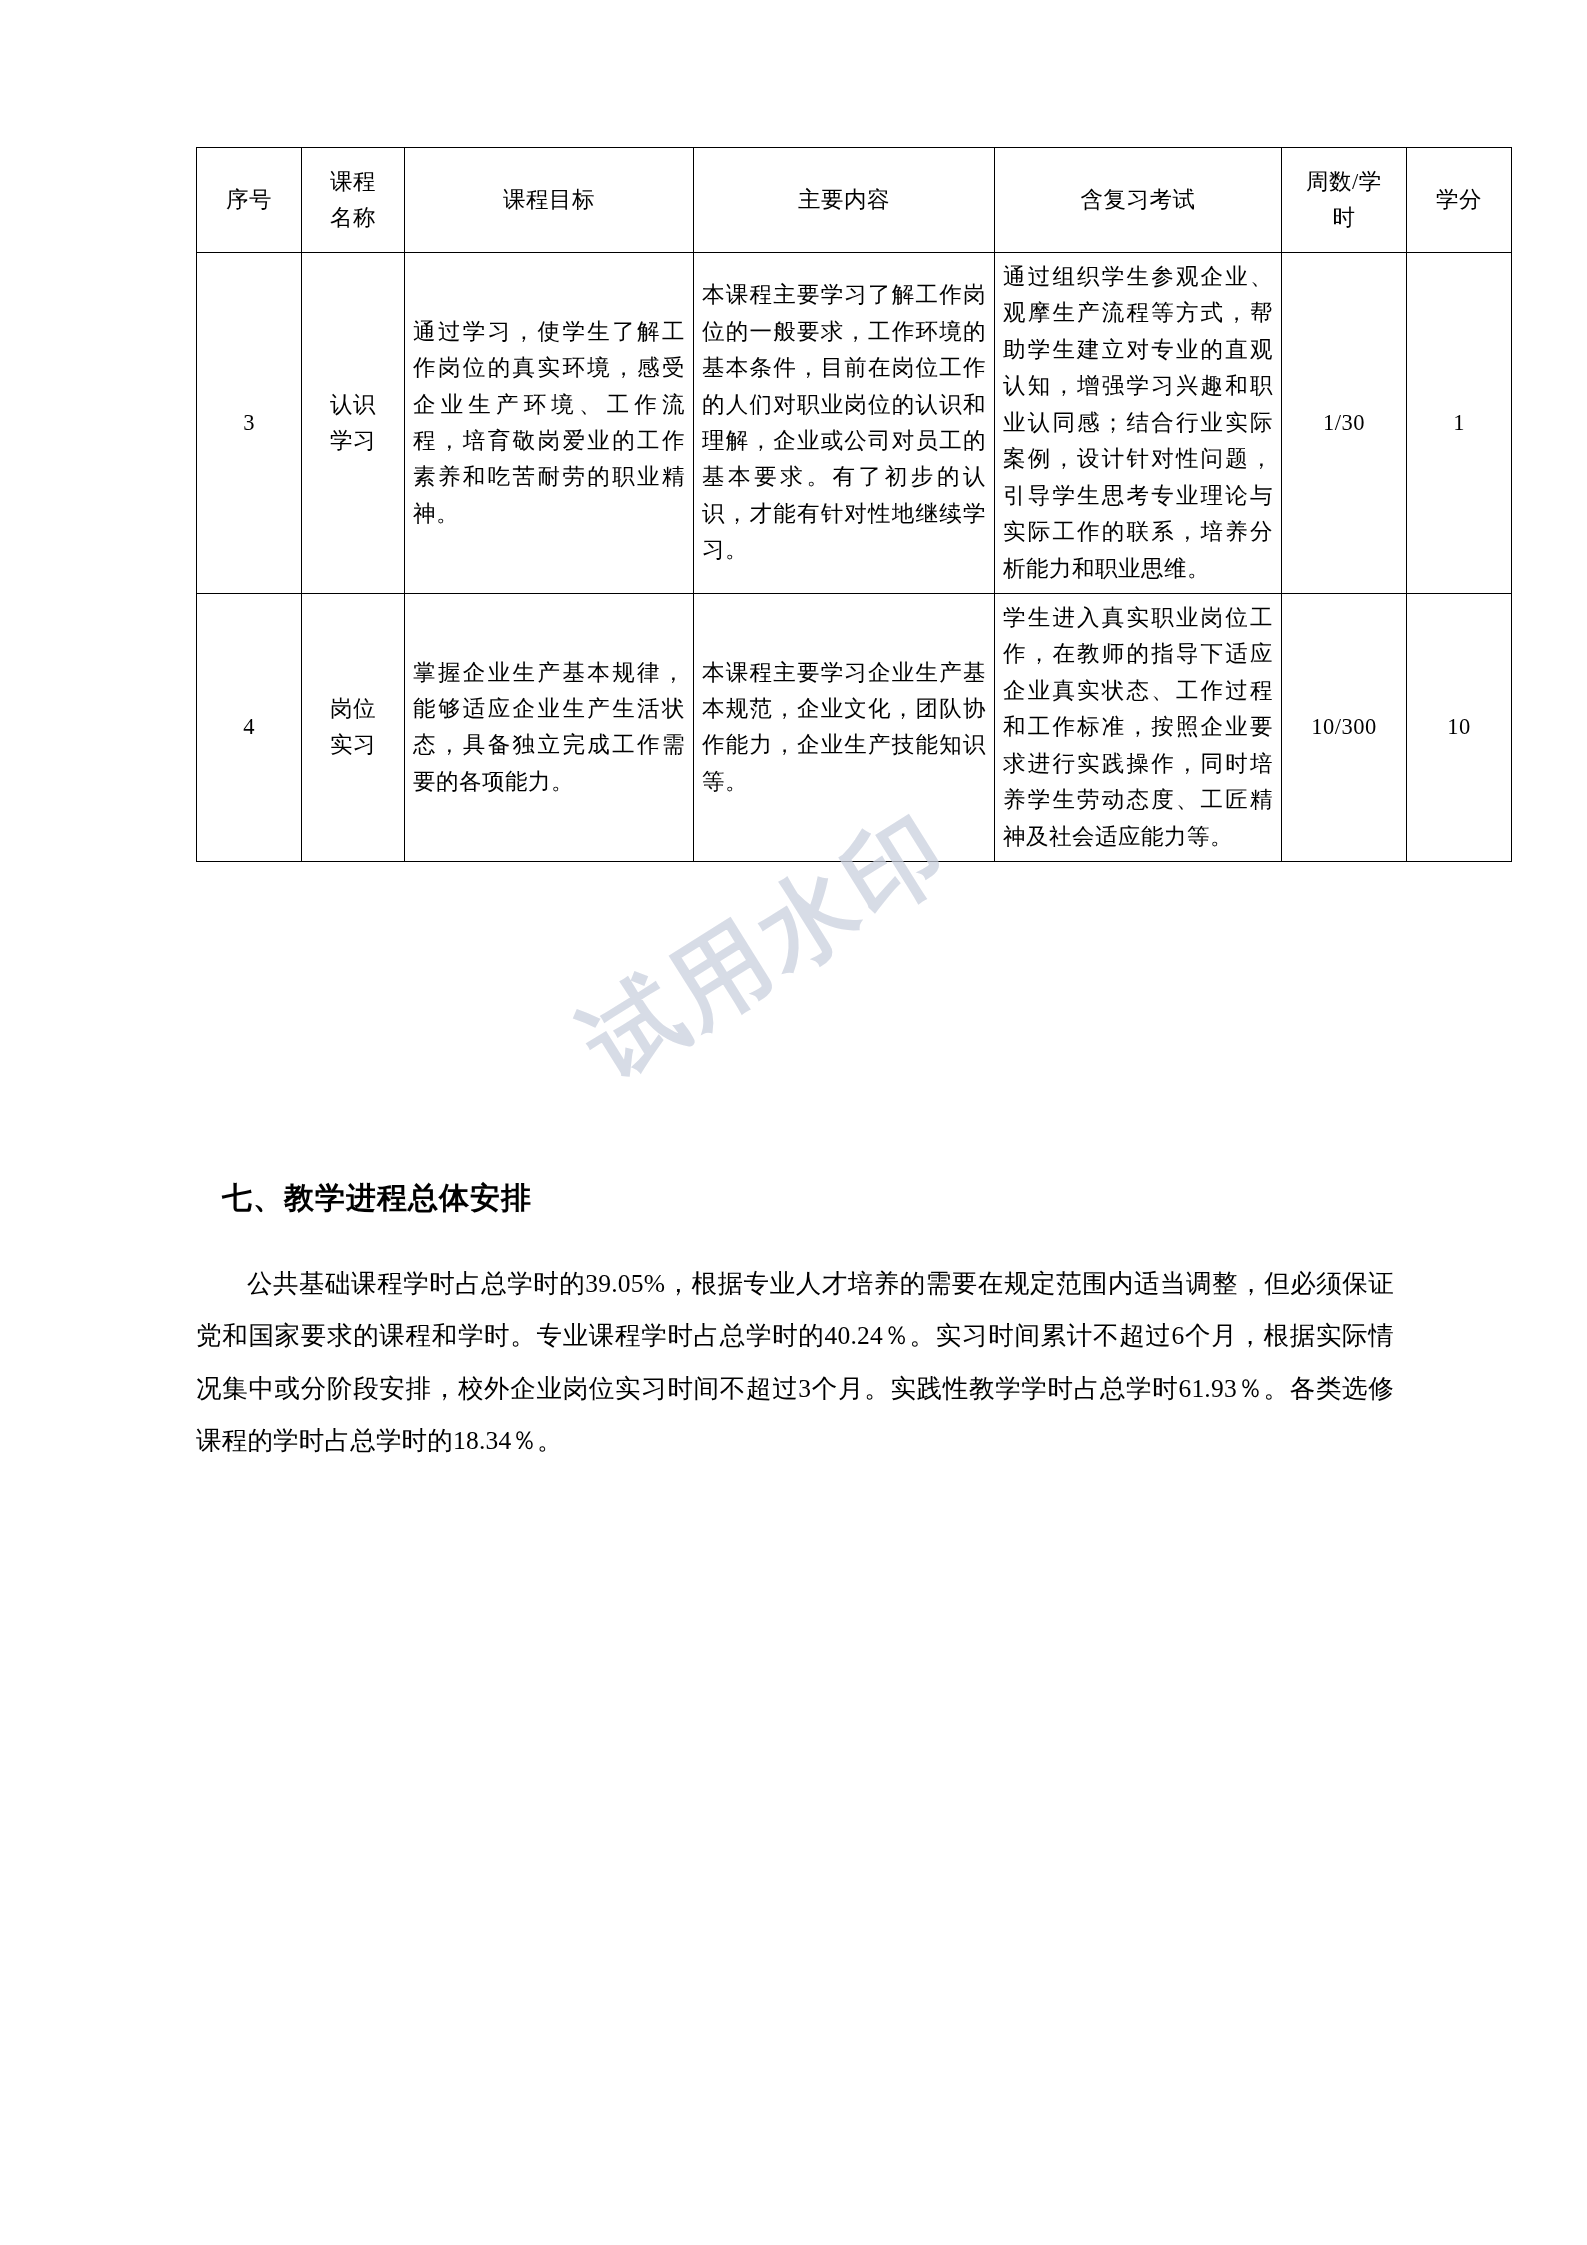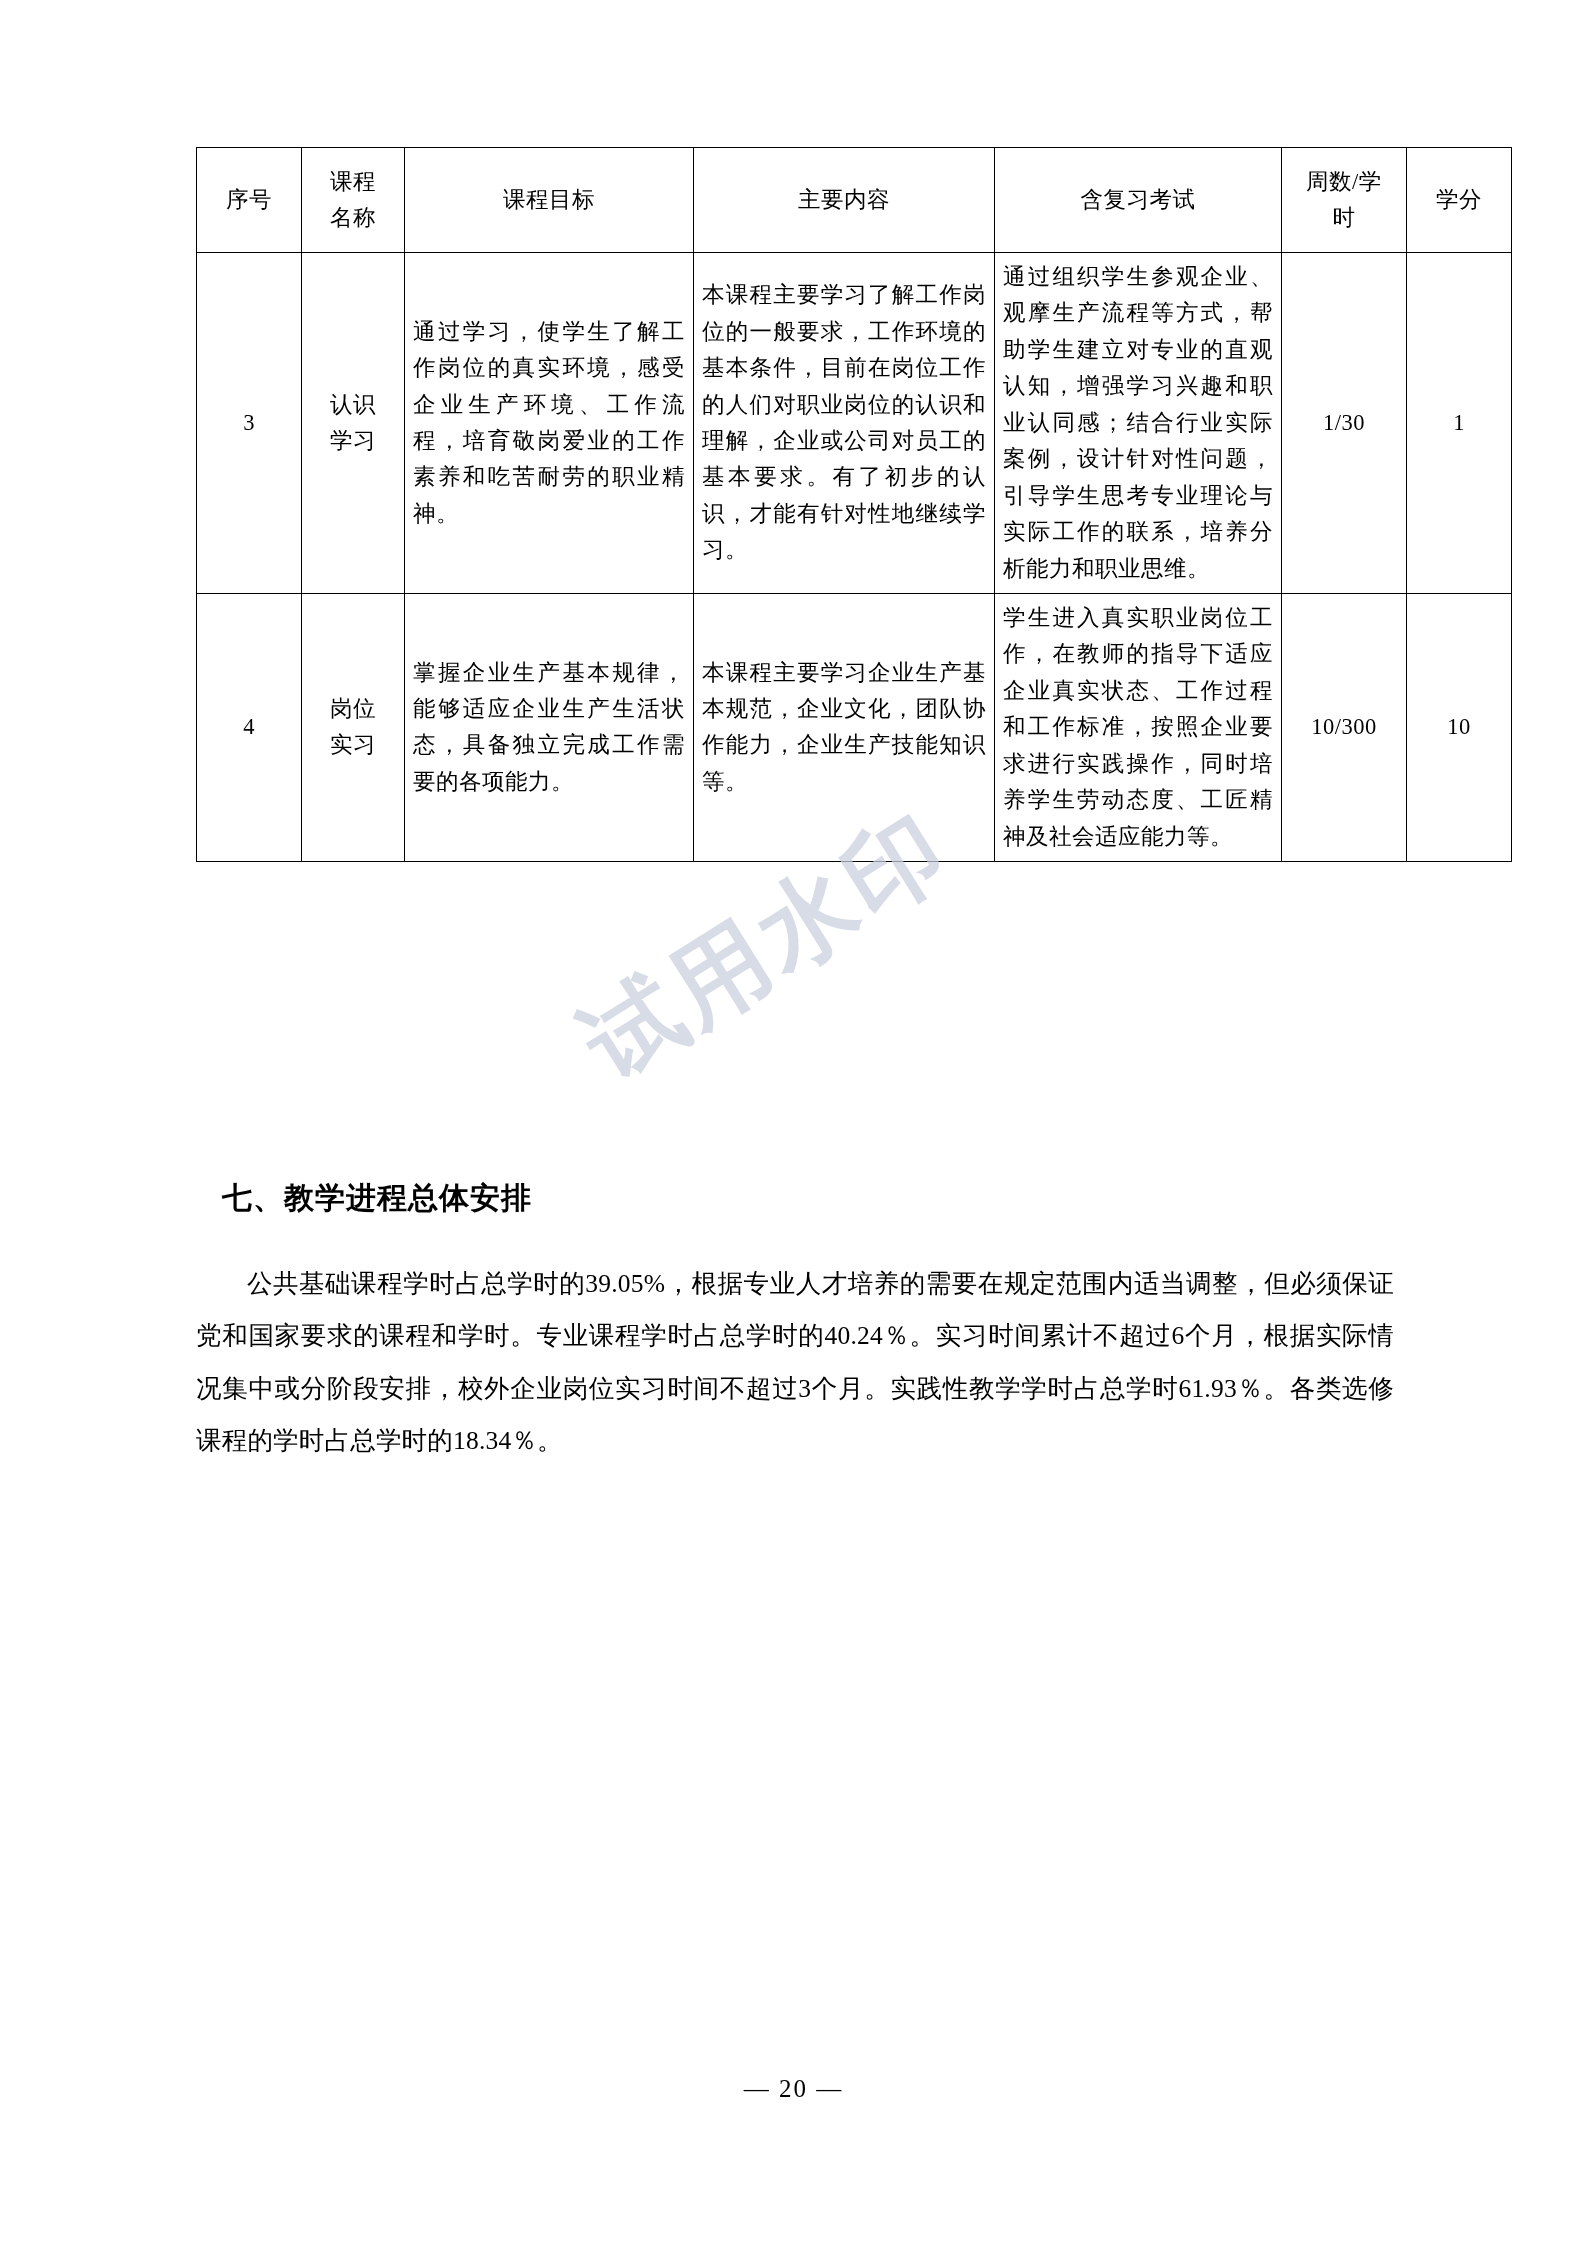--- a/index.html
+++ b/index.html
@@ -189,15 +189,14 @@
       </tr>
     </tbody>
   </table>
 
   <div class="section-heading">七、教学进程总体安排</div>
 
   <div class="body-block">
     <p class="para">公共基础课程学时占总学时的39.05%，根据专业人才培养的需要在规定范围内适当调整，但必须保证党和国家要求的课程和学时。专业课程学时占总学时的40.24％。实习时间累计不超过6个月，根据实际情况集中或分阶段安排，校外企业岗位实习时间不超过3个月。实践性教学学时占总学时61.93％。各类选修课程的学时占总学时的18.34％。</p>
   </div>
 
-  <div class="page-number">— 20 —</div>
 
 </div>
 
 </body></html>

